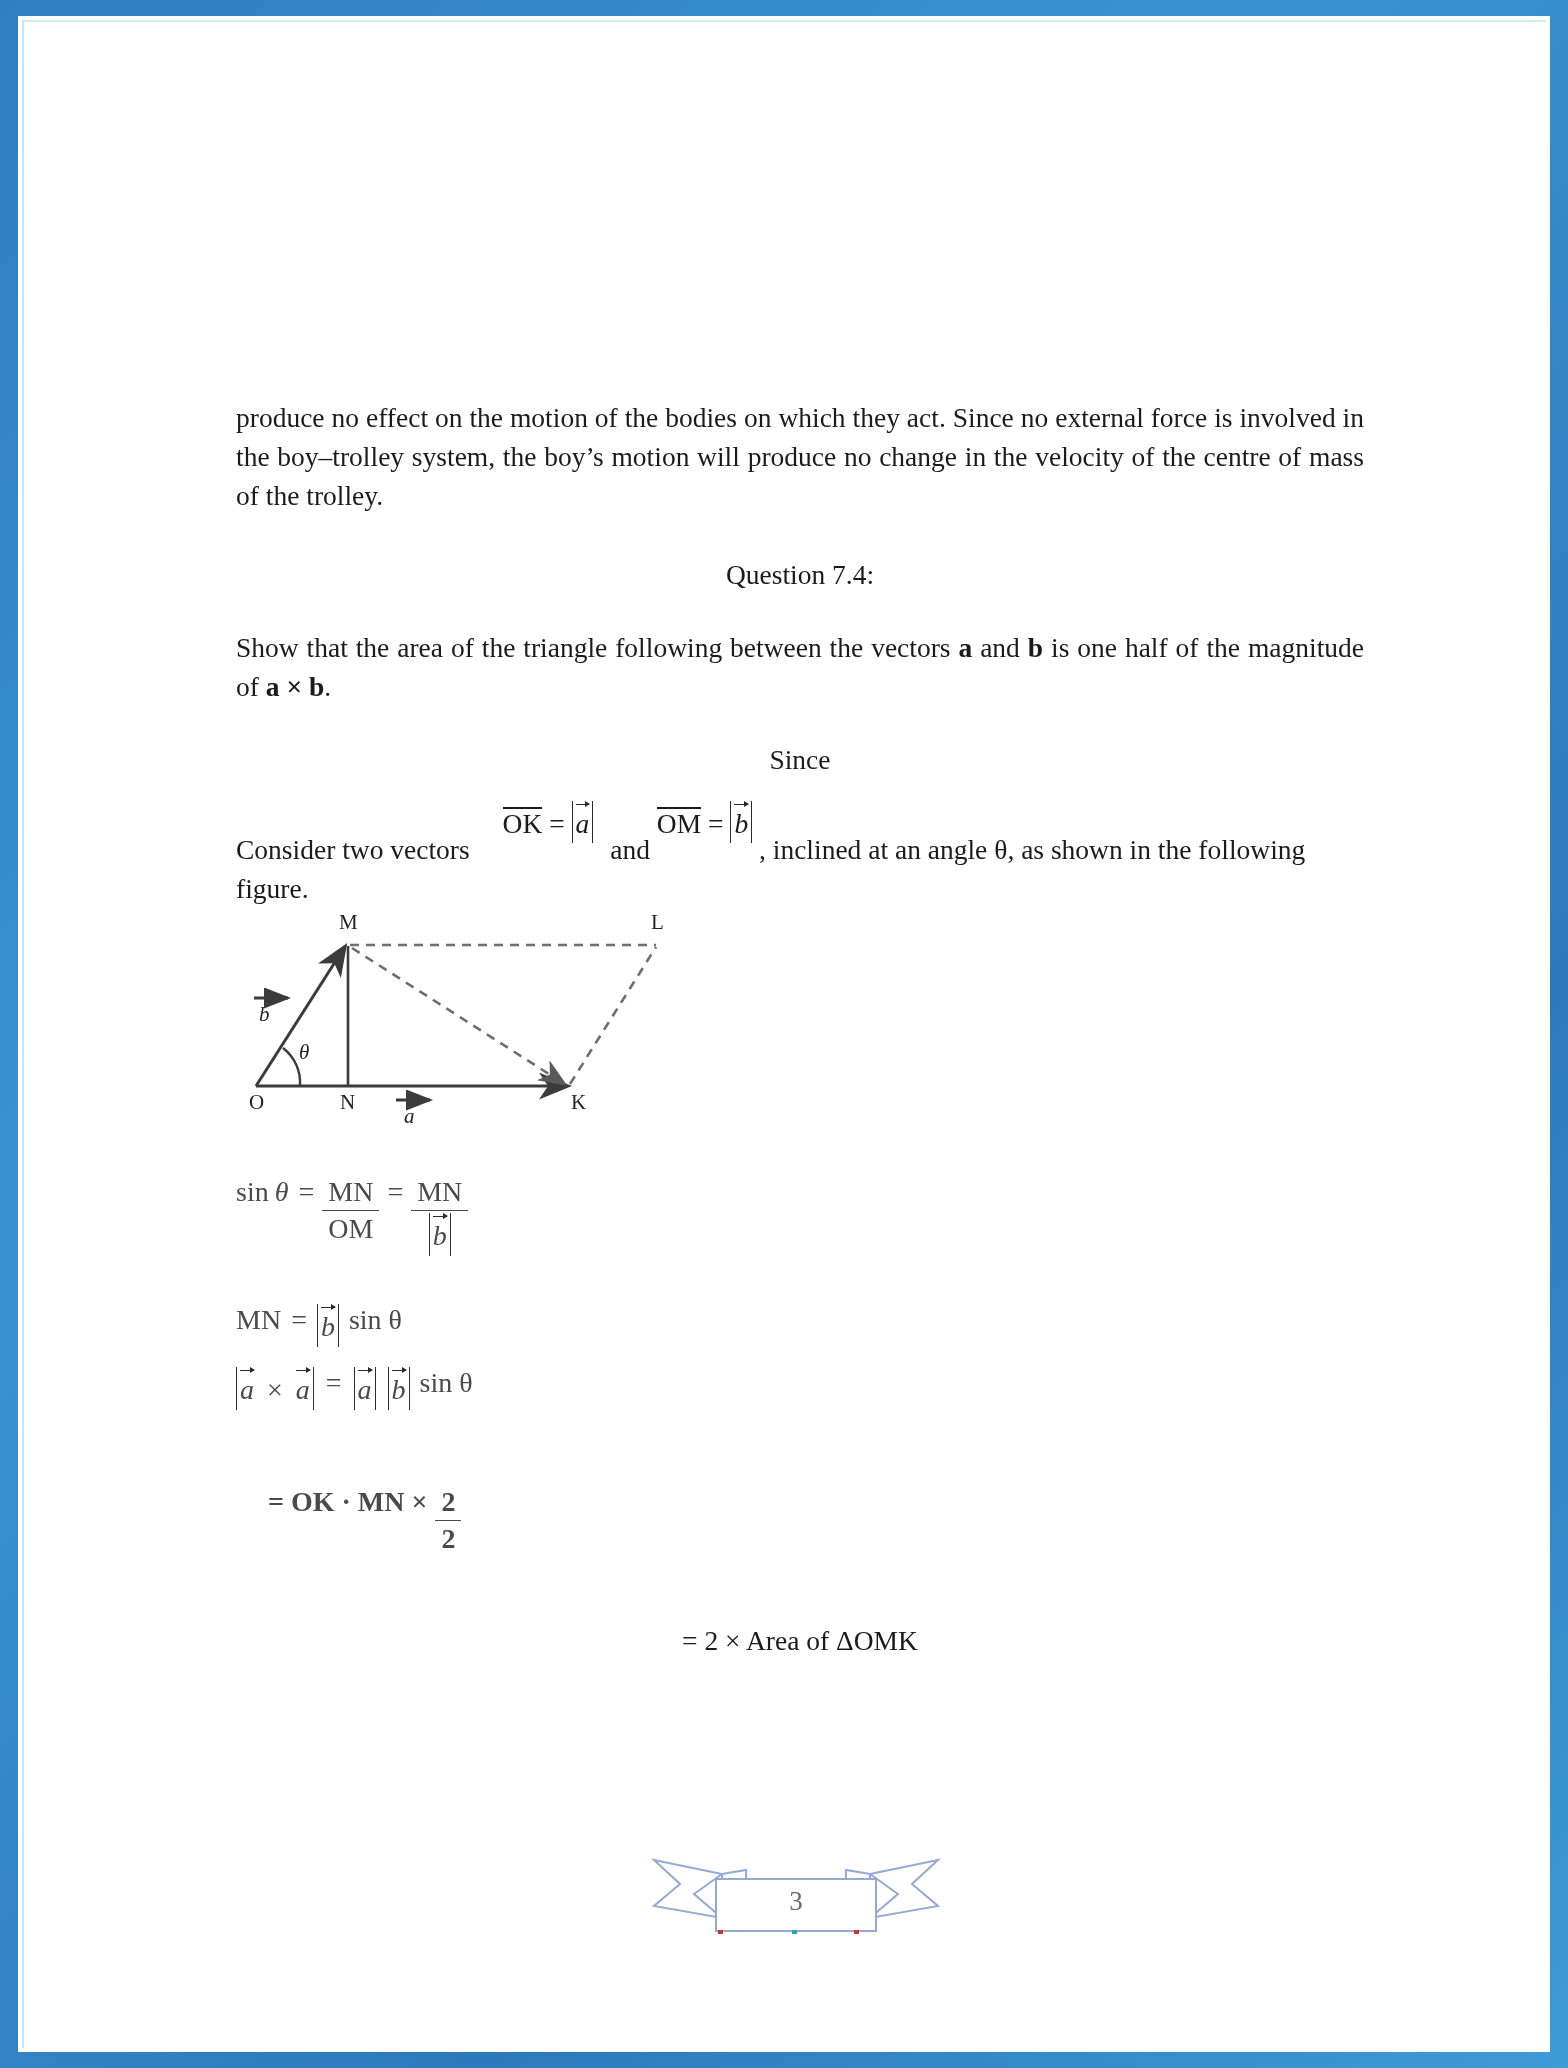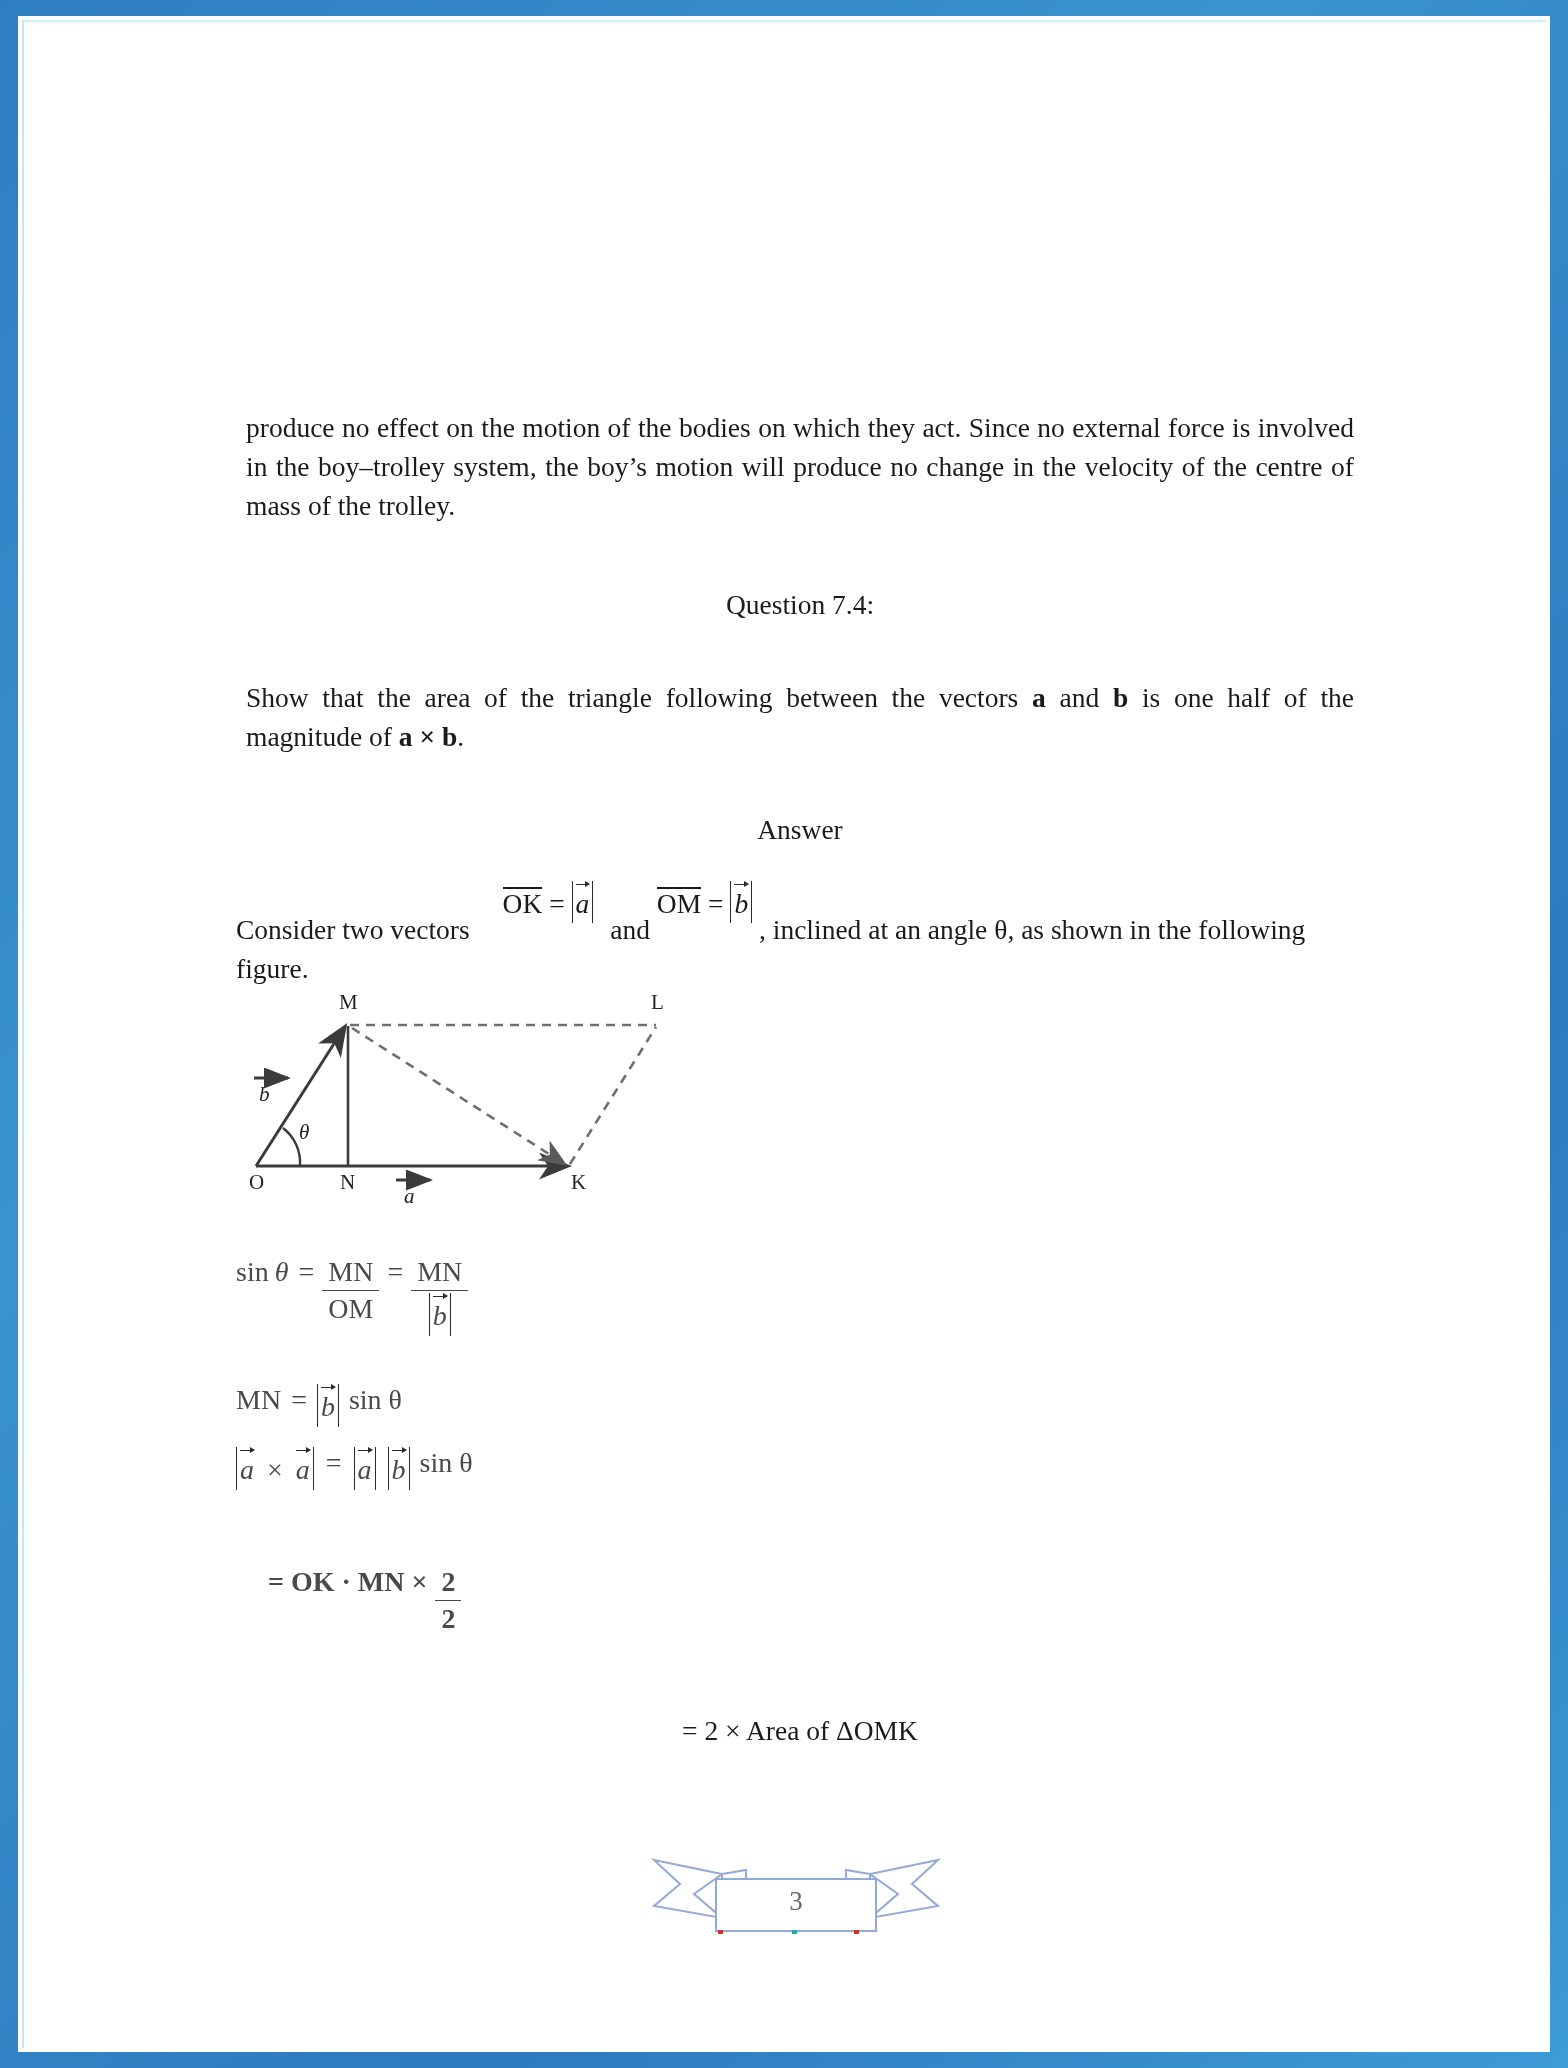--- a/index.html
+++ b/index.html
@@ -47,21 +47,21 @@
     left: 236px;
     top: 398px;
     width: 1128px;
   }
   .para {
     font-size: 27.5px;
     line-height: 39px;
     color: #1b1b1b;
     text-align: justify;
     text-justify: inter-word;
-    margin: 10px;
+    margin: 0;
   }
   .para.nojust { text-align: center; }
   .gap-34 { height: 34px; }
   .gap-40 { height: 40px; }
   .gap-48 { height: 48px; }
 
   b.vec { font-weight: bold; }
 
   
   .mathline {
@@ -183,21 +183,21 @@
   <div class="gap-40"></div>
 
   <p class="para nojust">Question 7.4:</p>
 
   <div class="gap-34"></div>
 
   <p class="para"><span>Show that the area of the triangle following between the vectors </span><b class="vec">a</b><span> and </span><b class="vec">b</b><span> is one half of the magnitude of </span><b class="vec">a × b</b><span>.</span></p>
 
   <div class="gap-34"></div>
 
-  <p class="para nojust">Answer</p>
+  <p class="para nojust">Since</p>
 
   <div class="gap-48"></div>
 
   <div class="mathline">
     <span>Consider two vectors</span>
 
     <span class="mathblock raise" style="margin-left:26px;">
       <span class="ovl">OK</span>
       <span>=</span>
       <span class="absbar"><span class="vhat">a</span></span>

